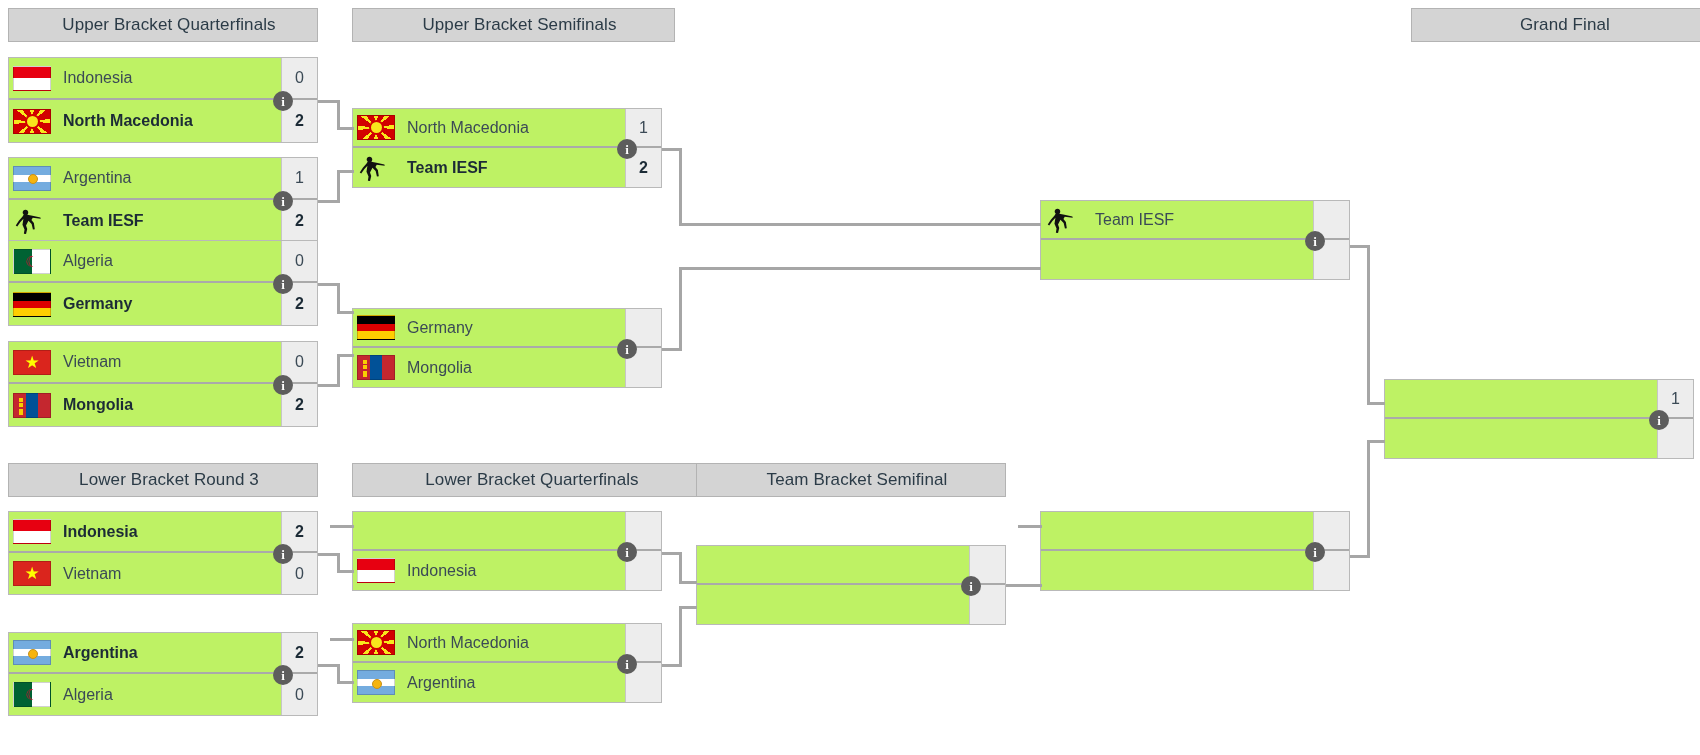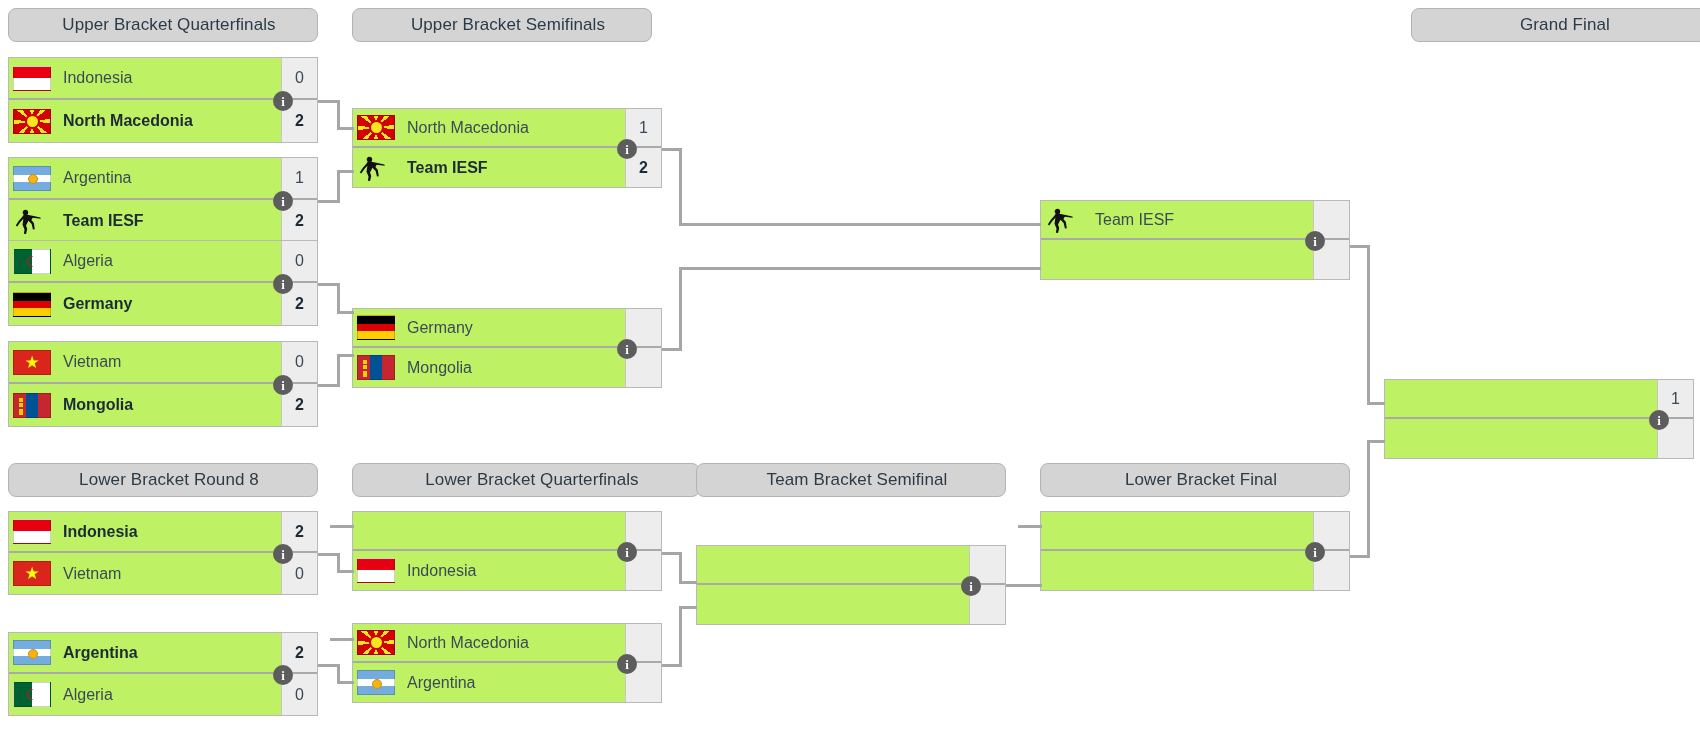--- a/index.html
+++ b/index.html
@@ -14,21 +14,21 @@
     width: 1700px; height: 755px;
     transform-origin: 0 0;
   }
 
   
   .round-header {
     position: absolute;
     height: 34px;
     background: #d4d4d4;
     border: 1px solid #b3b3b3;
-    border-radius: 8px;
+    border-radius: 0;
     display: flex;
     align-items: center;
     justify-content: center;
     color: #2b3b47;
     font-size: 17px;
     letter-spacing: .1px;
     white-space: nowrap;
     padding-left: 12px;
   }
 
@@ -161,38 +161,35 @@
   .cs-icon { width: 38px; height: 28px; display:block; }
 </style>
 </head>
 <body>
 
 <div id="bracket">
 
   <div class="round-header" style="left:8px; top:8px; width:310px;">
     <span>Upper Bracket Quarterfinals</span>
   </div>
-  <div class="round-header" style="left:352px; top:8px; width:300px;">
+  <div class="round-header" style="left:352px; top:8px; width:323px;">
     <span>Upper Bracket Semifinals</span>
   </div>
   <div class="round-header" style="left:1384px; top:8px; width:296px;margin-left:27px;">
     <span>Grand Final</span>
   </div>
 
   <div class="round-header" style="left:8px; top:463px; width:310px;">
-    <span>Lower Bracket Round 8</span>
+    <span>Lower Bracket Round 3</span>
   </div>
   <div class="round-header" style="left:352px; top:463px; width:348px;">
     <span>Lower Bracket Quarterfinals</span>
   </div>
   <div class="round-header" style="left:696px; top:463px; width:310px;">
     <span>Team Bracket Semifinal</span>
-  </div>
-  <div class="round-header" style="left:1040px; top:463px; width:310px;">
-    <span>Lower Bracket Final</span>
   </div>
 
   <div class="conn h" style="left:318px; top:100px; width:22px;"></div>
   <div class="conn v" style="left:337px; top:100px; height:30px;"></div>
   <div class="conn h" style="left:337px; top:127px; width:17px;"></div>
 
   <div class="conn h" style="left:318px; top:200px; width:22px;"></div>
   <div class="conn v" style="left:337px; top:170px; height:33px;"></div>
   <div class="conn h" style="left:337px; top:170px; width:17px;"></div>
 

